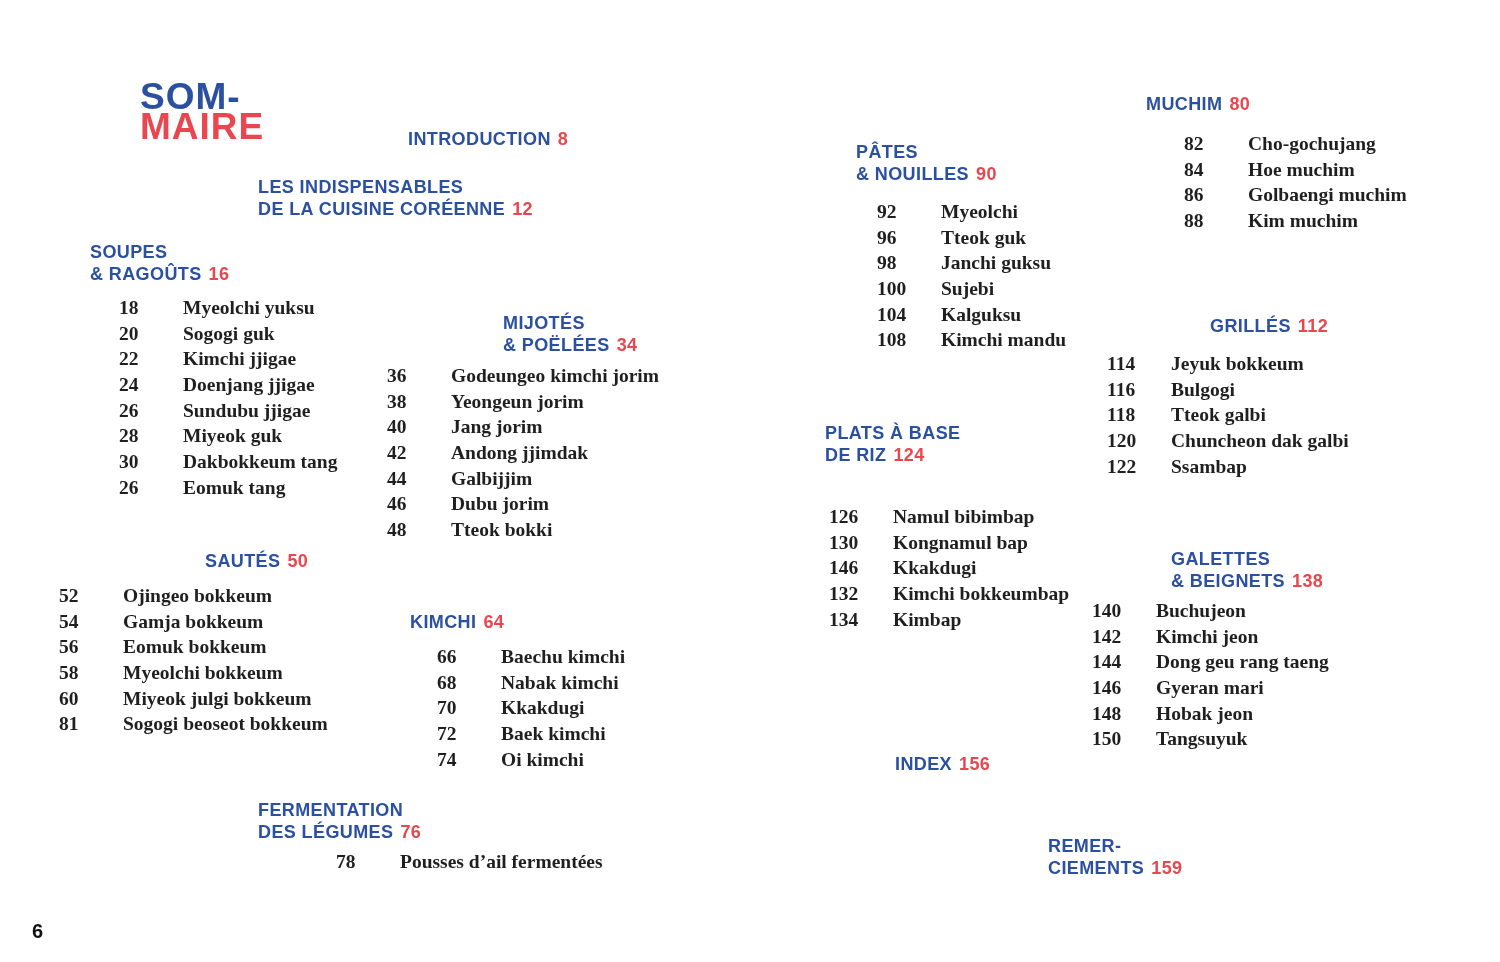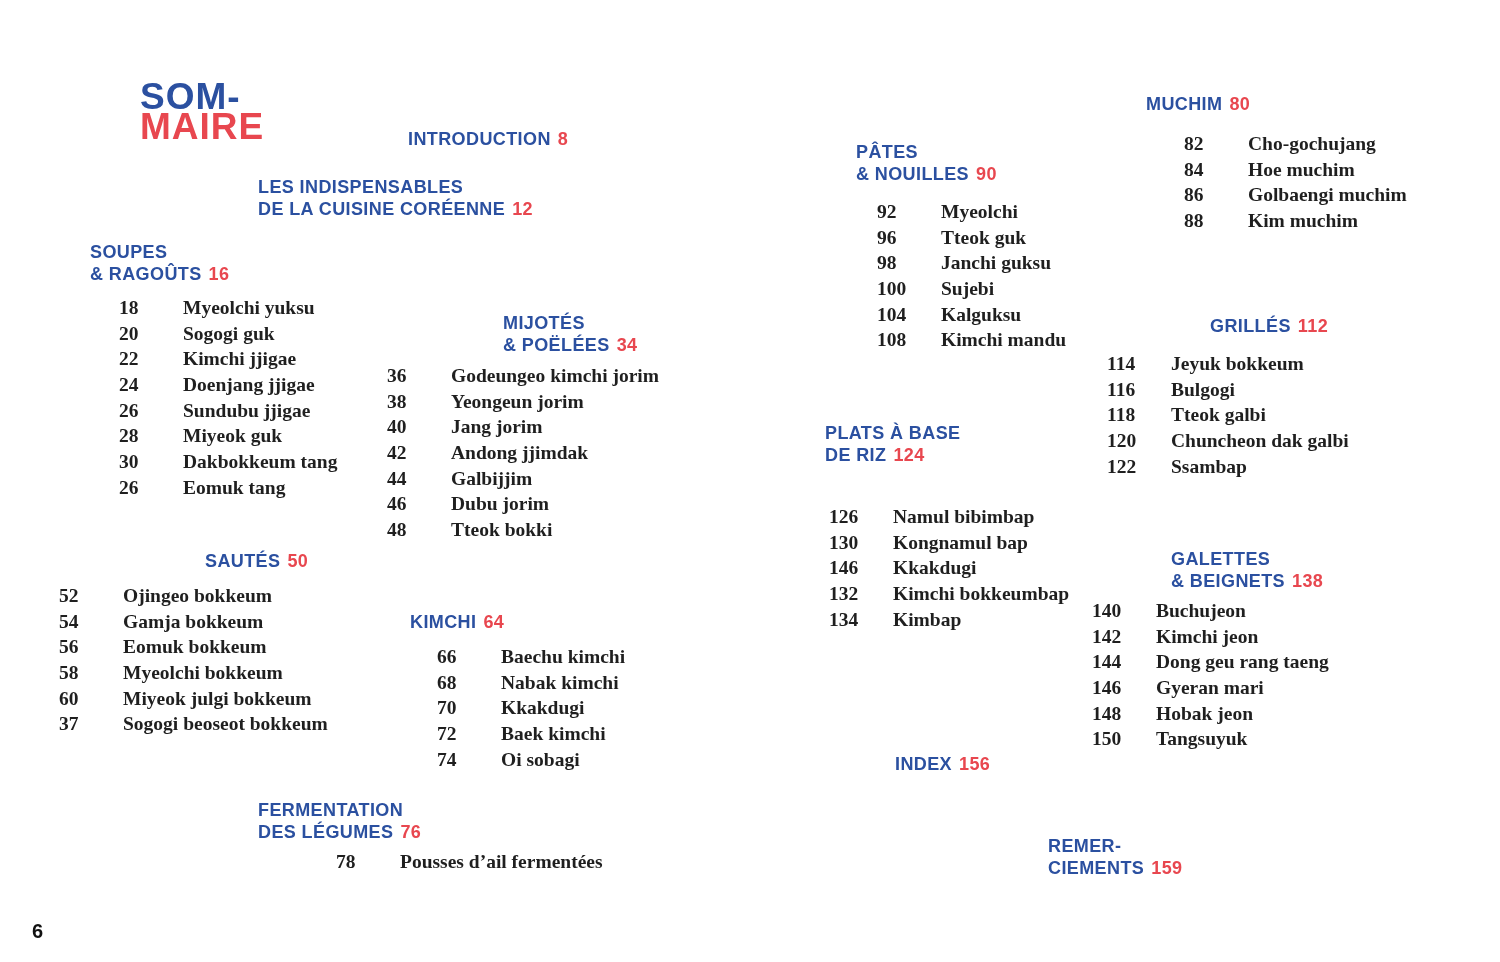--- a/index.html
+++ b/index.html
@@ -199,21 +199,21 @@
       </div>
       <div class="row">
         <span class="num">58</span>
         <span class="ttl">Myeolchi bokkeum</span>
       </div>
       <div class="row">
         <span class="num">60</span>
         <span class="ttl">Miyeok julgi bokkeum</span>
       </div>
       <div class="row">
-        <span class="num">37</span>
+        <span class="num">81</span>
         <span class="ttl">Sogogi beoseot bokkeum</span>
       </div>
     </div>
 
   <div class="list" style="left:437px;top:646px">
 
   <div class="row">
         <span class="num">66</span>
         <span class="ttl">Baechu kimchi</span>
       </div>
@@ -224,21 +224,21 @@
       <div class="row">
         <span class="num">70</span>
         <span class="ttl">Kkakdugi</span>
       </div>
       <div class="row">
         <span class="num">72</span>
         <span class="ttl">Baek kimchi</span>
       </div>
       <div class="row">
         <span class="num">74</span>
-        <span class="ttl">Oi sobagi</span>
+        <span class="ttl">Oi kimchi</span>
       </div>
     </div>
 
   <div class="list" style="left:336px;top:851px">
 
   <div class="row">
         <span class="num">78</span>
         <span class="ttl">Pousses d’ail fermentées</span>
       </div>
     </div>

